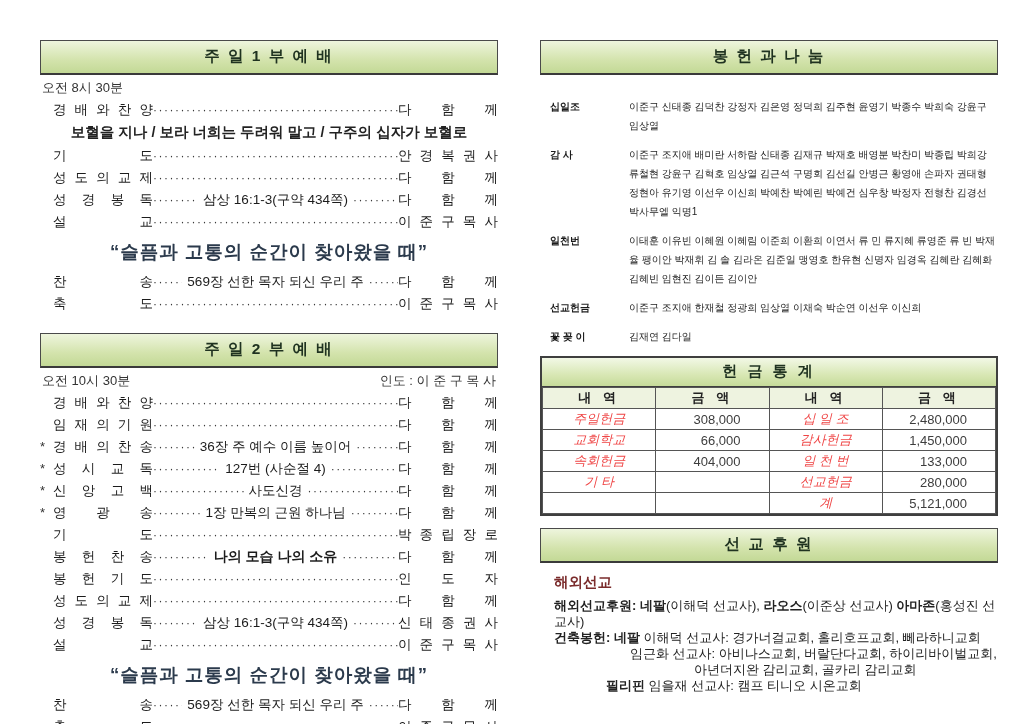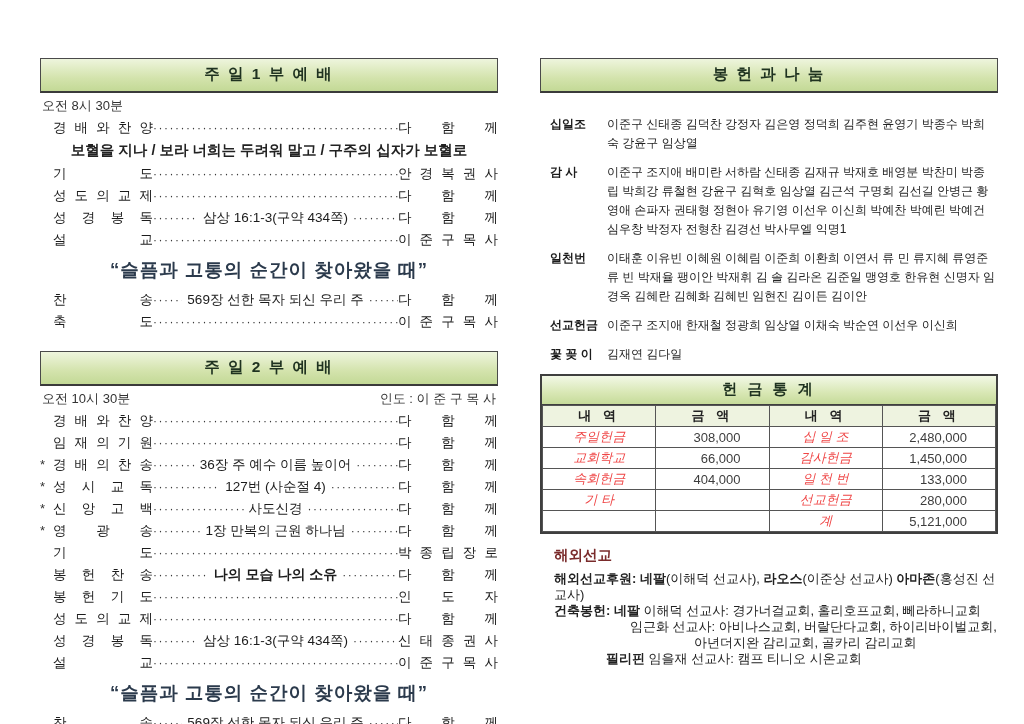--- a/index.html
+++ b/index.html
@@ -7,41 +7,41 @@
   body { font-family:"Liberation Sans","DejaVu Sans",sans-serif; color:#1c1c1c; }
   .page { position:relative; width:1024px; height:724px; background:#ffffff; overflow:hidden; }
   .col { position:absolute; top:40px; width:458px; }
   .col-left  { left:40px; }
   .col-right { left:540px; }
 
   .banner {
     background:linear-gradient(180deg,#eef5dd 0%,#d3e3ac 60%,#c3d996 100%);
     border:1px solid #4a4a4a; border-bottom:2px solid #3a3a3a;
     text-align:center; font-weight:bold; font-size:15.5px; color:#1f3220;
-    padding:5px 0 6px; letter-spacing:2px;margin-top:18px;
+    padding:5px 0 6px; letter-spacing:2px;
   }
 
   
   .timeline { display:flex; justify-content:space-between; font-size:13px; color:#333; margin:4px 2px 2px; }
   .rows { margin-top:1px; }
   .row { display:flex; align-items:baseline; line-height:21px; font-size:13.5px; white-space:nowrap; }
   .star { width:13px; color:#333; font-size:13px; }
   .lbl { width:100px; text-align:justify; text-align-last:justify; }
   .rgt { width:100px; text-align:justify; text-align-last:justify; }
   .dots { flex:1; overflow:hidden; color:#3a3a3a; }
   .dots::after { content:"·······················································································"; letter-spacing:1.5px; font-size:12px; }
   .ctr { padding:0 5px; }
   .ctr.cb { font-weight:bold; font-size:14px; }
   .note { text-align:center; font-weight:bold; font-size:14.5px; margin:2px 0 3px; color:#222; }
   .sermon { text-align:center; font-weight:bold; font-size:18.5px; color:#2b3a4c; margin:6px 0 7px; letter-spacing:1px; }
   .svc2-banner { margin-top:18px; }
 
   
   .entries { margin:22px 2px 0 10px; }
-  .entry { display:flex; font-size:12px; line-height:19px; margin-bottom:10px; }
+  .entry { display:flex; font-size:10px; line-height:19px; margin-bottom:10px;gap:22px; }
   .elabel { font-weight:bold; white-space:nowrap; min-width:50px; margin-right:7px; }
   .enames { flex:1; color:#222; }
 
   
   .stats-box { border:2px solid #3f3f3f; margin:6px 0 12px; }
   .stats-title {
     background:linear-gradient(180deg,#f2f8e6 0%,#d8e7b4 60%,#c6db9a 100%);
     border-bottom:1px solid #3f3f3f; text-align:center; font-weight:bold;
     font-size:15px; padding:4px 0 5px; color:#1f3220; letter-spacing:3px;
   }
@@ -301,20 +301,23 @@
             <tr>
               <td class="cat"></td>
               <td class="amount"></td>
               <td class="cat">계</td>
               <td class="amount">5,121,000</td>
             </tr>
           </tbody>
       </table>
     </div>
 
+    <div class="banner">
+      <span>선 교 후 원</span>
+    </div>
     <div class="mission-heading">해외선교</div>
     <div class="mlines">
         <div class="mline"><span class="b">해외선교후원: </span><span class="b">네팔</span><span>(이해덕 선교사), </span><span class="b">라오스</span><span>(이준상 선교사) </span><span class="b">아마존</span><span>(홍성진 선교사)</span></div>
         <div class="mline"><span class="b">건축봉헌: </span><span class="b">네팔</span><span> 이해덕 선교사: 경가너걸교회, 홀리호프교회, 뻬라하니교회</span></div>
         <div class="mline ind2"><span>임근화 선교사: 아비나스교회, 버랄단다교회, 하이리바이벌교회,</span></div>
         <div class="mline ind3"><span>아년더지완 감리교회, 골카리 감리교회</span></div>
         <div class="mline ind1"><span class="b">필리핀</span><span> 임을재 선교사: 캠프 티니오 시온교회</span></div>
       </div>
 
   </div>

